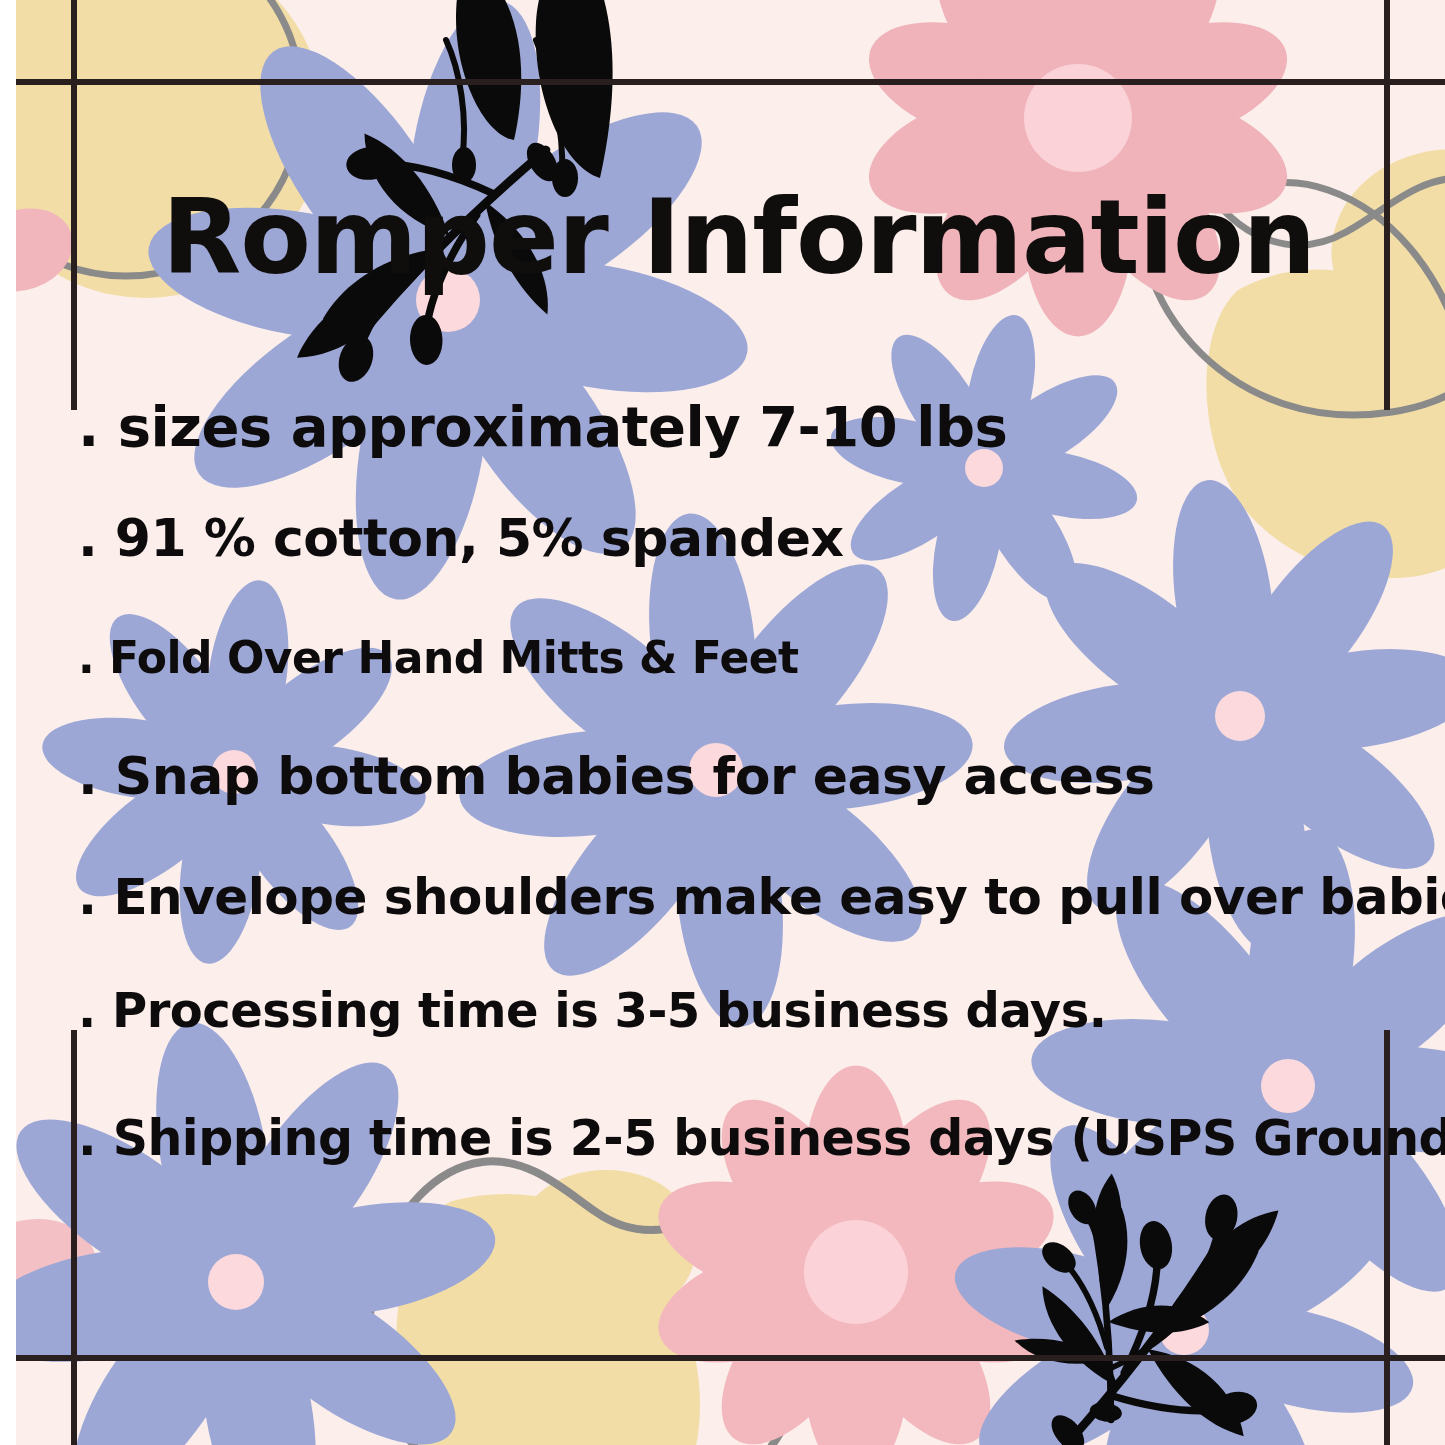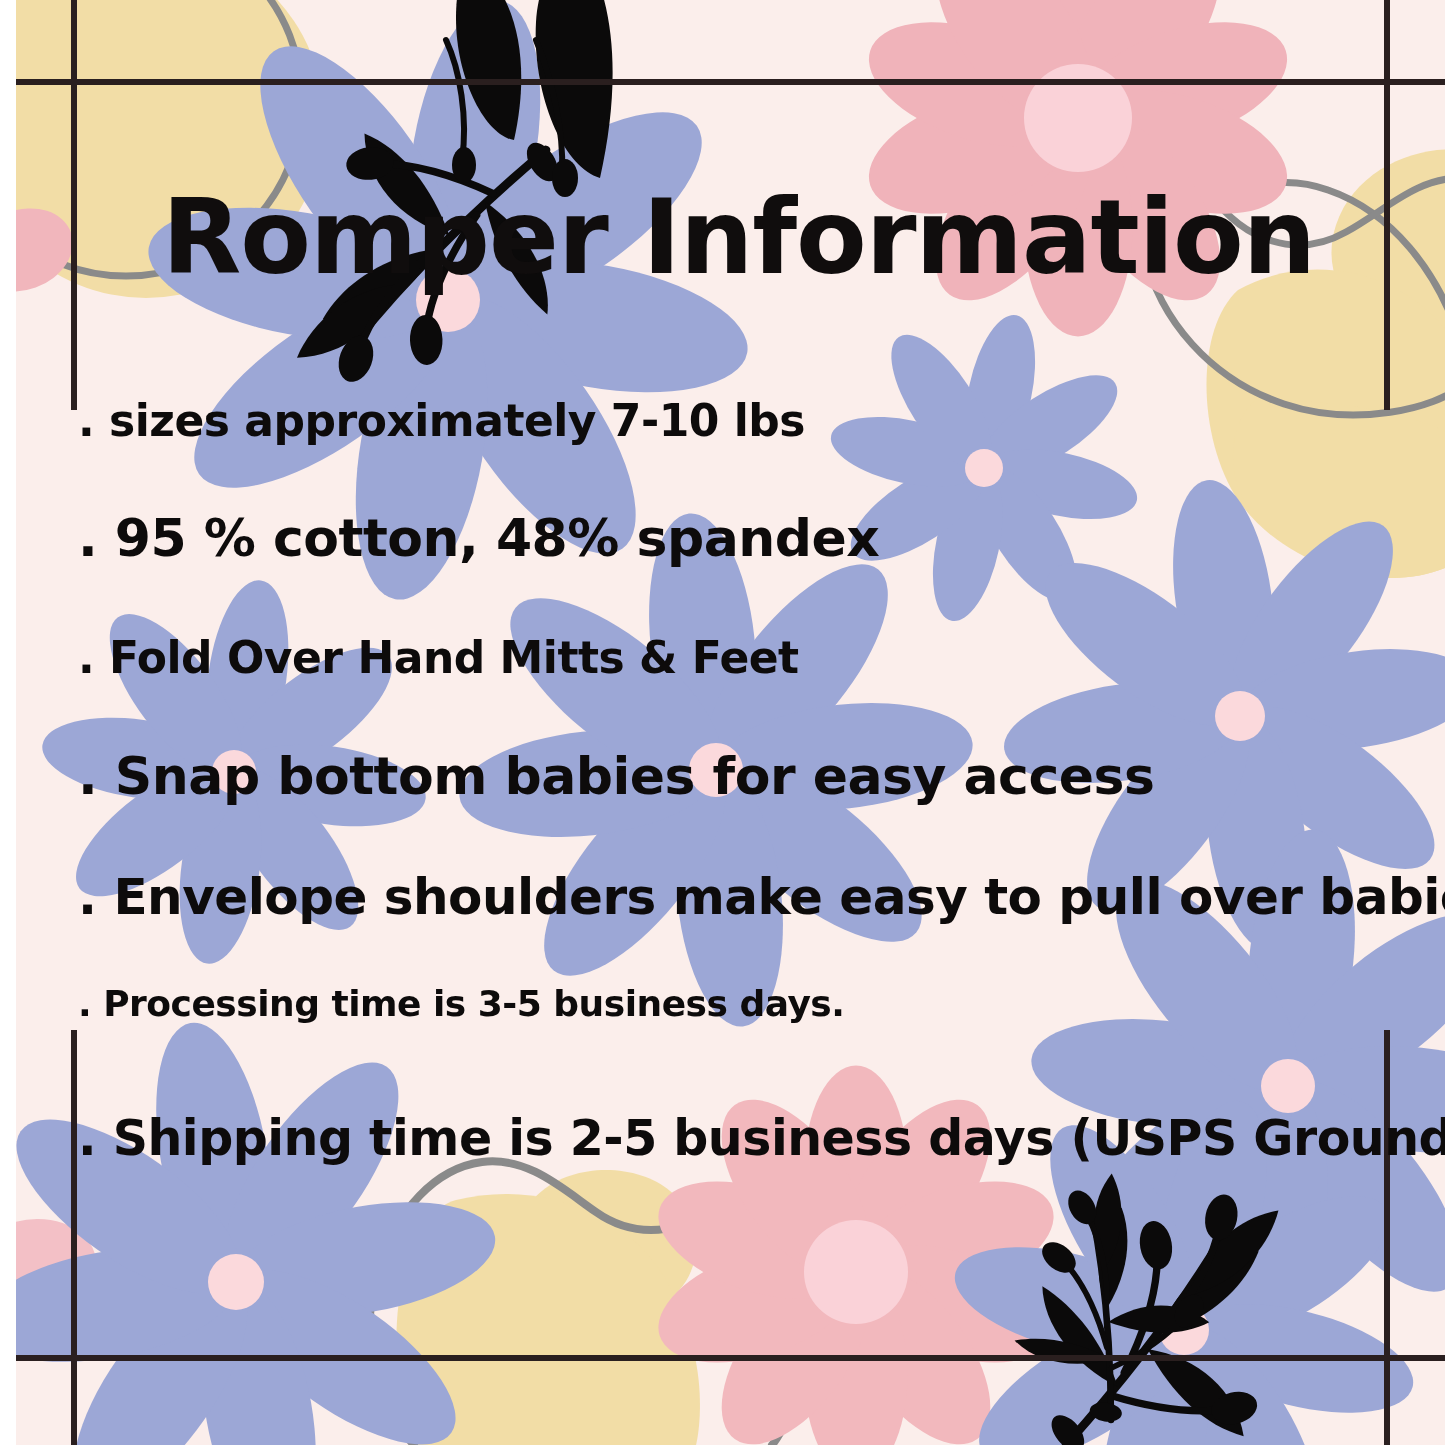--- a/index.html
+++ b/index.html
@@ -238,23 +238,23 @@
     <line x1="0" y1="1358" x2="1445" y2="1358" stroke="#2a1f1f" stroke-width="6"></line>
     <line x1="58" y1="0" x2="58" y2="410" stroke="#2a1f1f" stroke-width="6"></line>
     <line x1="1371" y1="0" x2="1371" y2="410" stroke="#2a1f1f" stroke-width="6"></line>
     <line x1="58" y1="1030" x2="58" y2="1445" stroke="#2a1f1f" stroke-width="6"></line>
     <line x1="1371" y1="1030" x2="1371" y2="1445" stroke="#2a1f1f" stroke-width="6"></line>
   </svg>
 
   <div id="text-layer">
     <div class="title">Romper Information</div>
     <div class="bullets" id="bullets">
-        <div class="bullet" style="top: 0px; font-size: 44px;">. sizes approximately 7-10 lbs</div>
-        <div class="bullet" style="top: 113px; font-size: 52px;">. 95 % cotton, 48% spandex</div>
+        <div class="bullet" style="top: 0px; font-size: 56px;">. sizes approximately 7-10 lbs</div>
+        <div class="bullet" style="top: 113px; font-size: 52px;">. 91 % cotton, 5% spandex</div>
         <div class="bullet" style="top: 237px; font-size: 44px;">. Fold Over Hand Mitts  &amp;  Feet</div>
         <div class="bullet" style="top: 351px; font-size: 52px;">. Snap bottom babies for easy access</div>
         <div class="bullet" style="top: 473px; font-size: 50px;">. Envelope shoulders make easy to pull over babies head</div>
-        <div class="bullet" style="top: 587px; font-size: 36px;">. Processing time is 3-5 business days.</div>
+        <div class="bullet" style="top: 587px; font-size: 48px;">. Processing time is 3-5 business days.</div>
         <div class="bullet" style="top: 715px; font-size: 49px;">. Shipping time is 2-5 business days (USPS Ground Advantage)</div>
       </div>
   </div>
 
 </div>
 
 </body></html>

